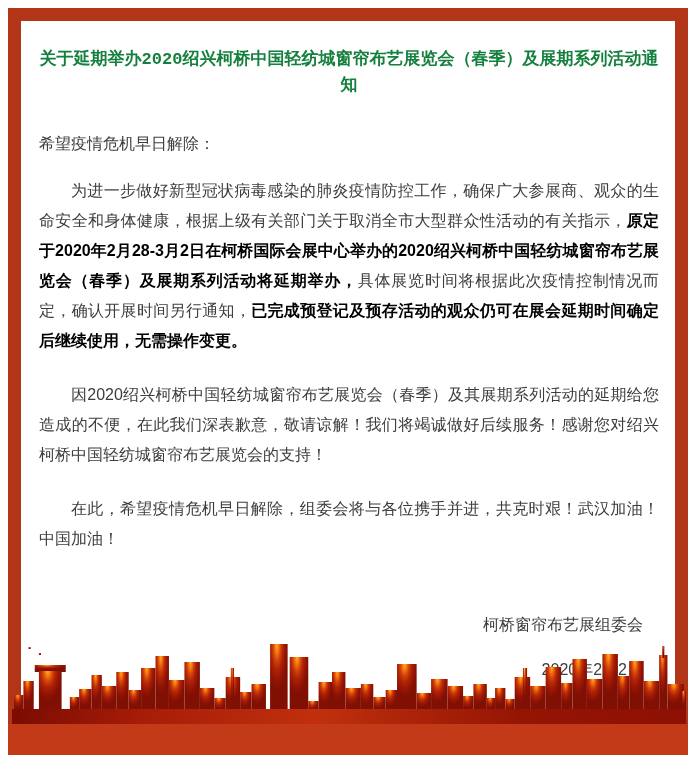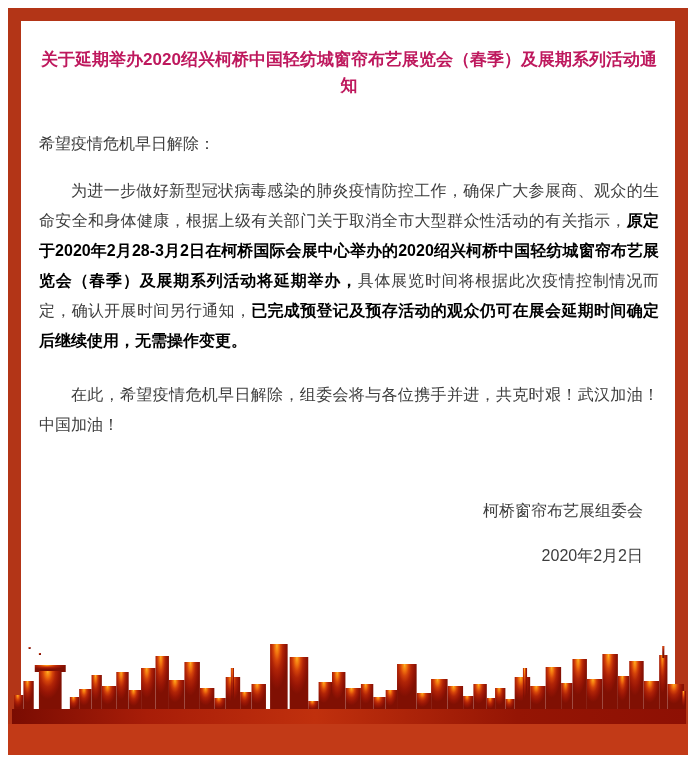--- a/index.html
+++ b/index.html
@@ -25,24 +25,25 @@
   .content {
     position: relative;
     padding: 12px 16px 0 18px;
     color: #3d3d3d;
     font-size: 16px;
     line-height: 30px;
   }
   .title {
     font-size: 17px;
     font-weight: bold;
-    color: #be185d;
+    color: #15803d;
     text-align: center;
     line-height: 26px;
     margin: 14px 0 0 0;
+    font-family: Liberation Mono, monospace;
   }
   .salutation { margin-top: 30px; }
   .para {
     text-indent: 2em;
     margin: 24px 0 0 0;
     text-align: justify;
   }
   .p1 { margin-top: 17px; }
   .bold { font-weight: bold; color: #000000; }
   .contact { margin-top: 26px; }
@@ -87,20 +88,21 @@
 <div class="page">
   <div class="frame">
     <div class="content">
 
       <div class="title">关于延期举办2020绍兴柯桥中国轻纺城窗帘布艺展览会（春季）及展期系列活动通知</div>
 
       <div class="salutation">希望疫情危机早日解除：</div>
 
       <p class="para p1"><span>为进一步做好新型冠状病毒感染的肺炎疫情防控工作，确保广大参展商、观众的生命安全和身体健康，根据上级有关部门关于取消全市大型群众性活动的有关指示，</span><span class="bold">原定于2020年2月28-3月2日在柯桥国际会展中心举办的2020绍兴柯桥中国轻纺城窗帘布艺展览会（春季）及展期系列活动将延期举办，</span><span>具体展览时间将根据此次疫情控制情况而定，确认开展时间另行通知，</span><span class="bold">已完成预登记及预存活动的观众仍可在展会延期时间确定后继续使用，无需操作变更。</span></p>
 
+      <p class="para">因2020绍兴柯桥中国轻纺城窗帘布艺展览会（春季）及其展期系列活动的延期给您造成的不便，在此我们深表歉意，敬请谅解！我们将竭诚做好后续服务！感谢您对绍兴柯桥中国轻纺城窗帘布艺展览会的支持！</p>
 
       <p class="para">在此，希望疫情危机早日解除，组委会将与各位携手并进，共克时艰！武汉加油！中国加油！</p>
 
 
       <div class="signature">柯桥窗帘布艺展组委会</div>
 
       <div class="date">2020年2月2日</div>
     </div>
   </div>
 

